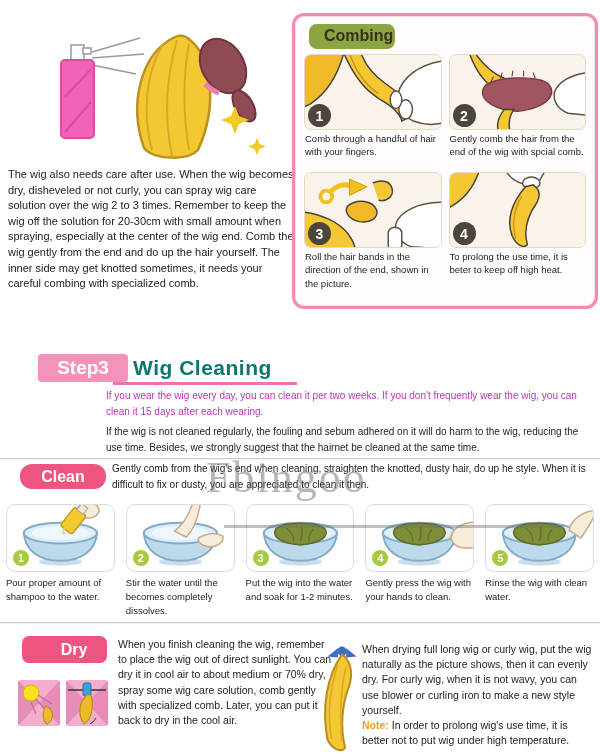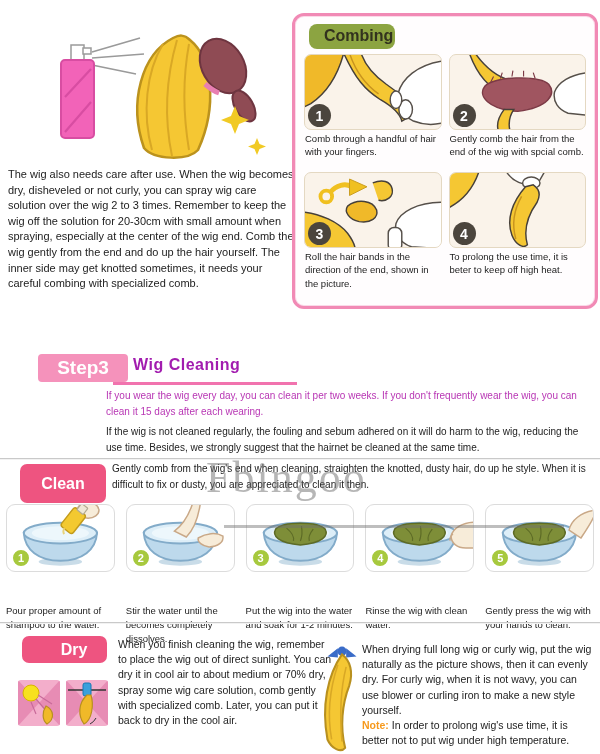--- a/index.html
+++ b/index.html
@@ -36,51 +36,51 @@
   .comb-caption { font-size:9.5px; line-height:1.4; color:#1c1c1c; padding:2px 1px 0 1px; min-height:38px; }
 
   
   .step3-badge {
     position:absolute; left:10px; top:354px; width:90px; height:28px; background:#f592bb;
     color:#fff; font-weight:bold; font-size:19px; display:flex; align-items:center;
     justify-content:center; border-radius:4px; z-index:2;margin-left:28px;
   }
   .step3-tail { position:absolute; left:94px; top:354px; width:24px; height:28px; background:#fbd2e4; transform:skewX(-18deg); }
   .wig-title-tri { position:absolute; left:113px; top:358px; width:0; height:0; border-bottom:19px solid #f173ae; border-left:15px solid transparent; }
-  .wig-title { position:absolute; left:133px; top:356px; color:#a21caf; font-weight:bold; font-size:16px; letter-spacing:0.5px; }
+  .wig-title { position:absolute; left:133px; top:356px; color:#0f766e; font-weight:bold; font-size:21px; letter-spacing:0.5px; }
   .wig-title-line { position:absolute; left:113px; top:382px; width:184px; height:2.5px; background:#f173ae; }
 
   .p-magenta { position:absolute; left:106px; top:388px; width:486px; font-size:10px; line-height:1.55; color:#b836b4; }
   .p-body    { position:absolute; left:106px; top:424px; width:486px; font-size:10px; line-height:1.55; color:#222; }
 
   .divider { position:absolute; left:0; width:600px; height:0; border-top:1px solid #c9c9c9; border-bottom:1px solid #f2f2f2; }
   .d1 { top:458px; }
   .d2 { top:622px; }
 
   
   .pill {
     position:absolute; background:#ee5480; color:#fff; font-weight:bold; font-size:16px;
     display:flex; align-items:center; justify-content:center; border-radius:7px;
   }
-  .clean-badge { left:20px; top:464px; width:86px; height:39px; }
+  .clean-badge { left:20px; top:464px; width:86px; height:25px;border-radius:12px; }
   .dry-badge   { left:22px; top:636px; width:66px; height:27px;padding-left:19px; }
 
   .clean-desc { position:absolute; left:112px; top:461px; width:482px; font-size:10px; line-height:1.55; color:#222; }
 
   
   .clean-row { position:absolute; left:6px; top:504px; width:588px; display:grid; grid-template-columns:repeat(5,1fr); column-gap:11px; }
   .clean-tile { position:relative; height:66px; background:#fff; border:1.5px solid #dcdcdc; border-radius:9px; overflow:hidden; }
   .clean-tile svg { width:100%; height:100%; display:block; }
   .clean-num {
     position:absolute; left:4px; bottom:3px; width:20px; height:20px; border-radius:50%;
     background:#a7c93e; border:2px solid #fff; box-sizing:border-box; color:#fff;
     font-weight:bold; font-size:11px; display:flex; align-items:center; justify-content:center;
   }
   .clean-captions { position:absolute; left:6px; top:576px; width:588px; display:grid; grid-template-columns:repeat(5,1fr); column-gap:11px; }
-  .clean-caption { font-size:9.5px; line-height:1.45; color:#1c1c1c;margin-top:28px; }
+  .clean-caption { font-size:9.5px; line-height:1.45; color:#1c1c1c; }
 
   
   .dry-tiles { position:absolute; left:18px; top:680px; display:flex; gap:6px; }
   .dry-tiles svg { width:42px; height:46px; border-radius:3px; }
   .dry-left  { position:absolute; left:118px; top:637px; width:216px; font-size:10.5px; line-height:1.45; color:#222; }
   .dry-wig   { position:absolute; left:312px; top:644px; width:60px; height:110px; }
   .dry-right { position:absolute; left:362px; top:642px; width:234px; font-size:10.5px; line-height:1.45; color:#222; }
   .note-label { color:#f6991c; font-weight:bold; }
 
   
@@ -256,22 +256,22 @@
         <path d="M110,4 C96,6 86,14 84,24 L96,32 C102,23 108,14 110,8 Z" fill="#f7ecd9" stroke="#c9a887" stroke-width="1.5"></path>
       </svg>
       <div class="clean-num">5</div>
     </div>
   </div>
 
   <div class="clean-captions">
     <div class="clean-caption">Pour proper amount of shampoo to the water.</div>
     <div class="clean-caption">Stir the water until the becomes completely dissolves.</div>
     <div class="clean-caption">Put the wig into the water and soak for 1-2 minutes.</div>
+    <div class="clean-caption">Gently press the wig with your hands to clean.</div>
     <div class="clean-caption">Rinse the wig with clean water.</div>
-    <div class="clean-caption">Gently press the wig with your hands to clean.</div>
   </div>
 
   <div class="divider d2"></div>
 
   <div class="pill dry-badge">Dry</div>
 
   <div class="dry-tiles">
     <svg viewBox="0 0 42 46">
       <rect width="42" height="46" fill="#f3aecb"></rect>
       <path d="M0,0 L21,23 L0,46 Z" fill="#e78cb4"></path>

